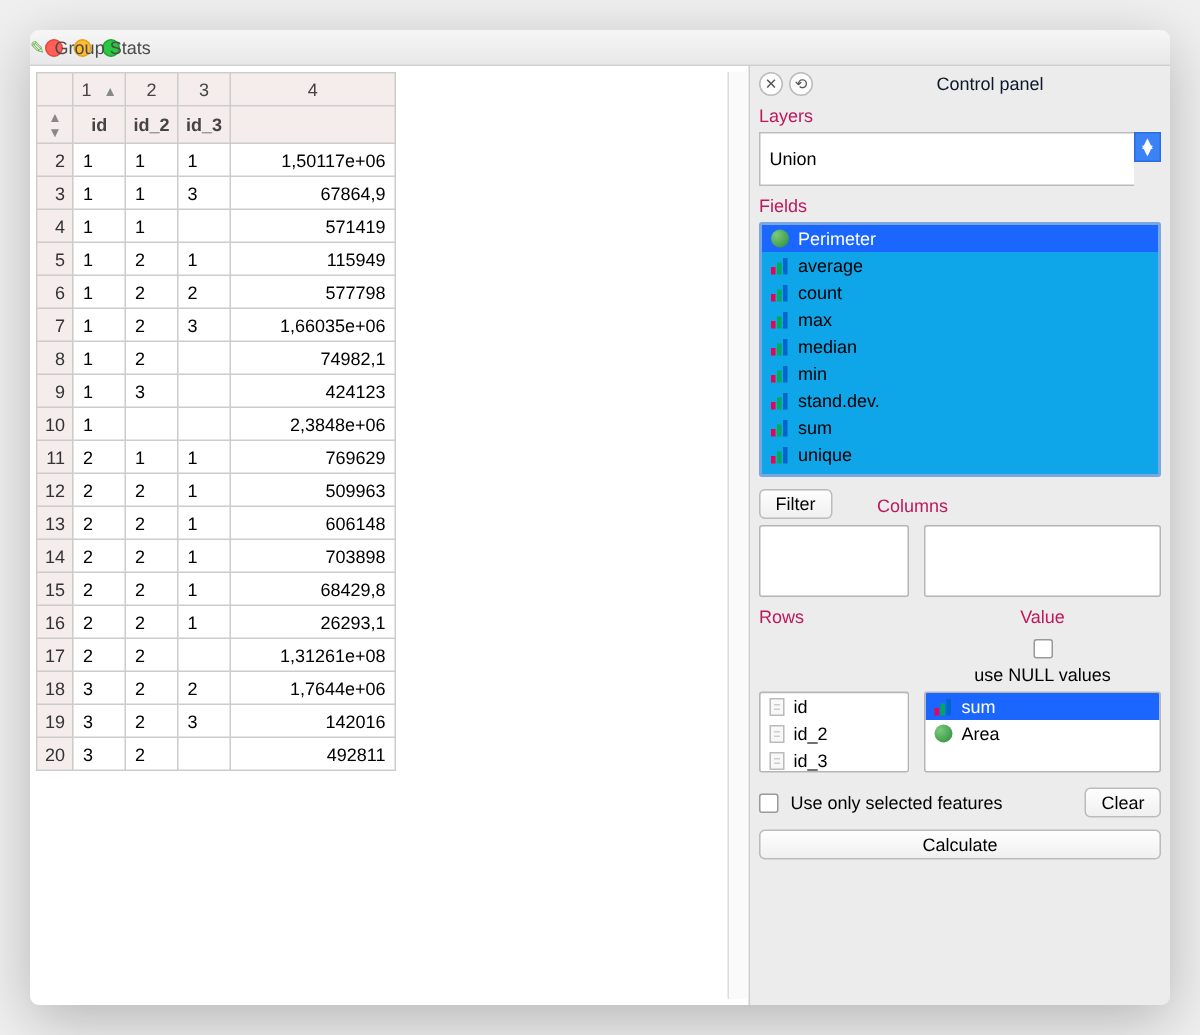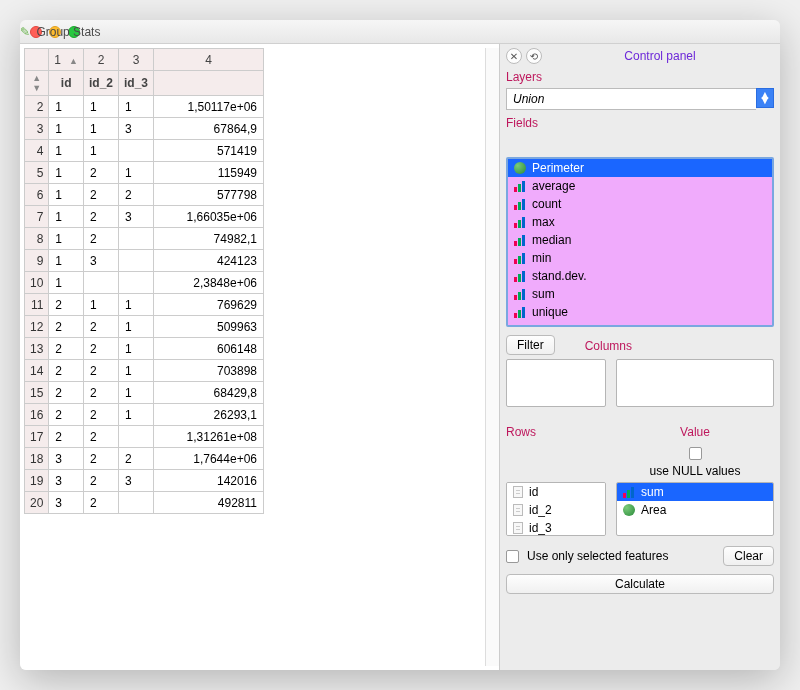--- a/index.html
+++ b/index.html
@@ -27,26 +27,26 @@
 .sort-arrow { font-size: 9px; color: #888; margin-left: 8px; }
 tbody td.rowh { background: #f5ecec; text-align: right; color: #333; width: 24px; }
 td.c1, td.c2, td.c3 { width: 30px; padding-left: 6px; }
 td.c4 { width: 110px; text-align: right; padding-right: 6px; }
 .vscroll { width: 14px; background: #fafafa; border-left: 1px solid #ddd; }
 
 
 .right { flex: 1; background: #ececec; display: flex; flex-direction: column; padding: 4px 6px 6px 6px; gap: 4px; }
 .cp-head { display: flex; align-items: center; gap: 4px; }
 .round-btn { width: 16px; height: 16px; border-radius: 50%; background: #fdfdfd; border: 1px solid #bbb; display: inline-flex; align-items: center; justify-content: center; font-size: 10px; color: #555; cursor: pointer; }
-.cp-title { flex: 1; text-align: center; color: #6d28d9; }
+.cp-title { flex: 1; text-align: center; color: #0f172a; }
 .label { color: #be185d; margin-top: 2px; }
 .select-wrap { display: flex; }
-.select-wrap input { flex: 1; height: 22px; border: 1px solid #bbb; border-right: none; padding: 0 6px; background: #fff; font-style: italic; }
+.select-wrap input { flex: 1; height: 36px; border: 1px solid #bbb; border-right: none; padding: 0 6px; background: #fff; }
 .select-btn { width: 18px; height: 20px; background: #3b82f6; border: 1px solid #2a6de0; color: #fff; font-size: 9px; display: flex; flex-direction: column; align-items: center; justify-content: center; line-height: 5px; }
-.listbox { background: #f0abfc; border: 2px solid #7aa7e0; border-radius: 2px; height: 170px; overflow-y: auto; margin-top: 23px; }
+.listbox { background: #0ea5e9; border: 2px solid #7aa7e0; border-radius: 2px; height: 170px; overflow-y: auto; }
 .list-item { display: flex; align-items: center; gap: 6px; padding: 2px 6px; cursor: pointer; }
 .list-item.selected { background: #1a66ff; color: #fff; }
 .icon-globe { width: 12px; height: 12px; border-radius: 50%; background: radial-gradient(circle at 30% 30%, #7acb7a, #2a8a3a); display: inline-block; }
 .icon-chart { width: 12px; height: 12px; display: inline-flex; align-items: flex-end; gap: 1px; }
 .icon-chart span { width: 3px; display: inline-block; }
 .icon-chart .b1 { height: 5px; background: #e05; }
 .icon-chart .b2 { height: 8px; background: #0a5; }
 .icon-chart .b3 { height: 11px; background: #06c; }
 .icon-doc { width: 10px; height: 12px; background: #f8f8f8; border: 1px solid #bbb; display: inline-block; position: relative; }
 .icon-doc::before, .icon-doc::after { content:""; position:absolute; left:2px; right:2px; height:1px; background:#ccc; }
@@ -343,21 +343,21 @@
       </div>
       <div class="drop-row">
         <div class="drop-col small">
           <div class="drop-box tall"></div>
         </div>
         <div class="drop-col wide">
           <div class="drop-box tall"></div>
         </div>
       </div>
 
-      <div class="drop-row" style="margin-top:12px;">
+      <div class="drop-row" style="margin-top:0;">
         <div class="drop-col small">
           <div class="label">Rows</div>
         </div>
         <div class="drop-col wide value-row">
           <span class="label">Value</span>
           <span style="flex:1"></span>
           <span class="checkbox"></span>
           <span>use NULL values</span>
         </div>
       </div>

